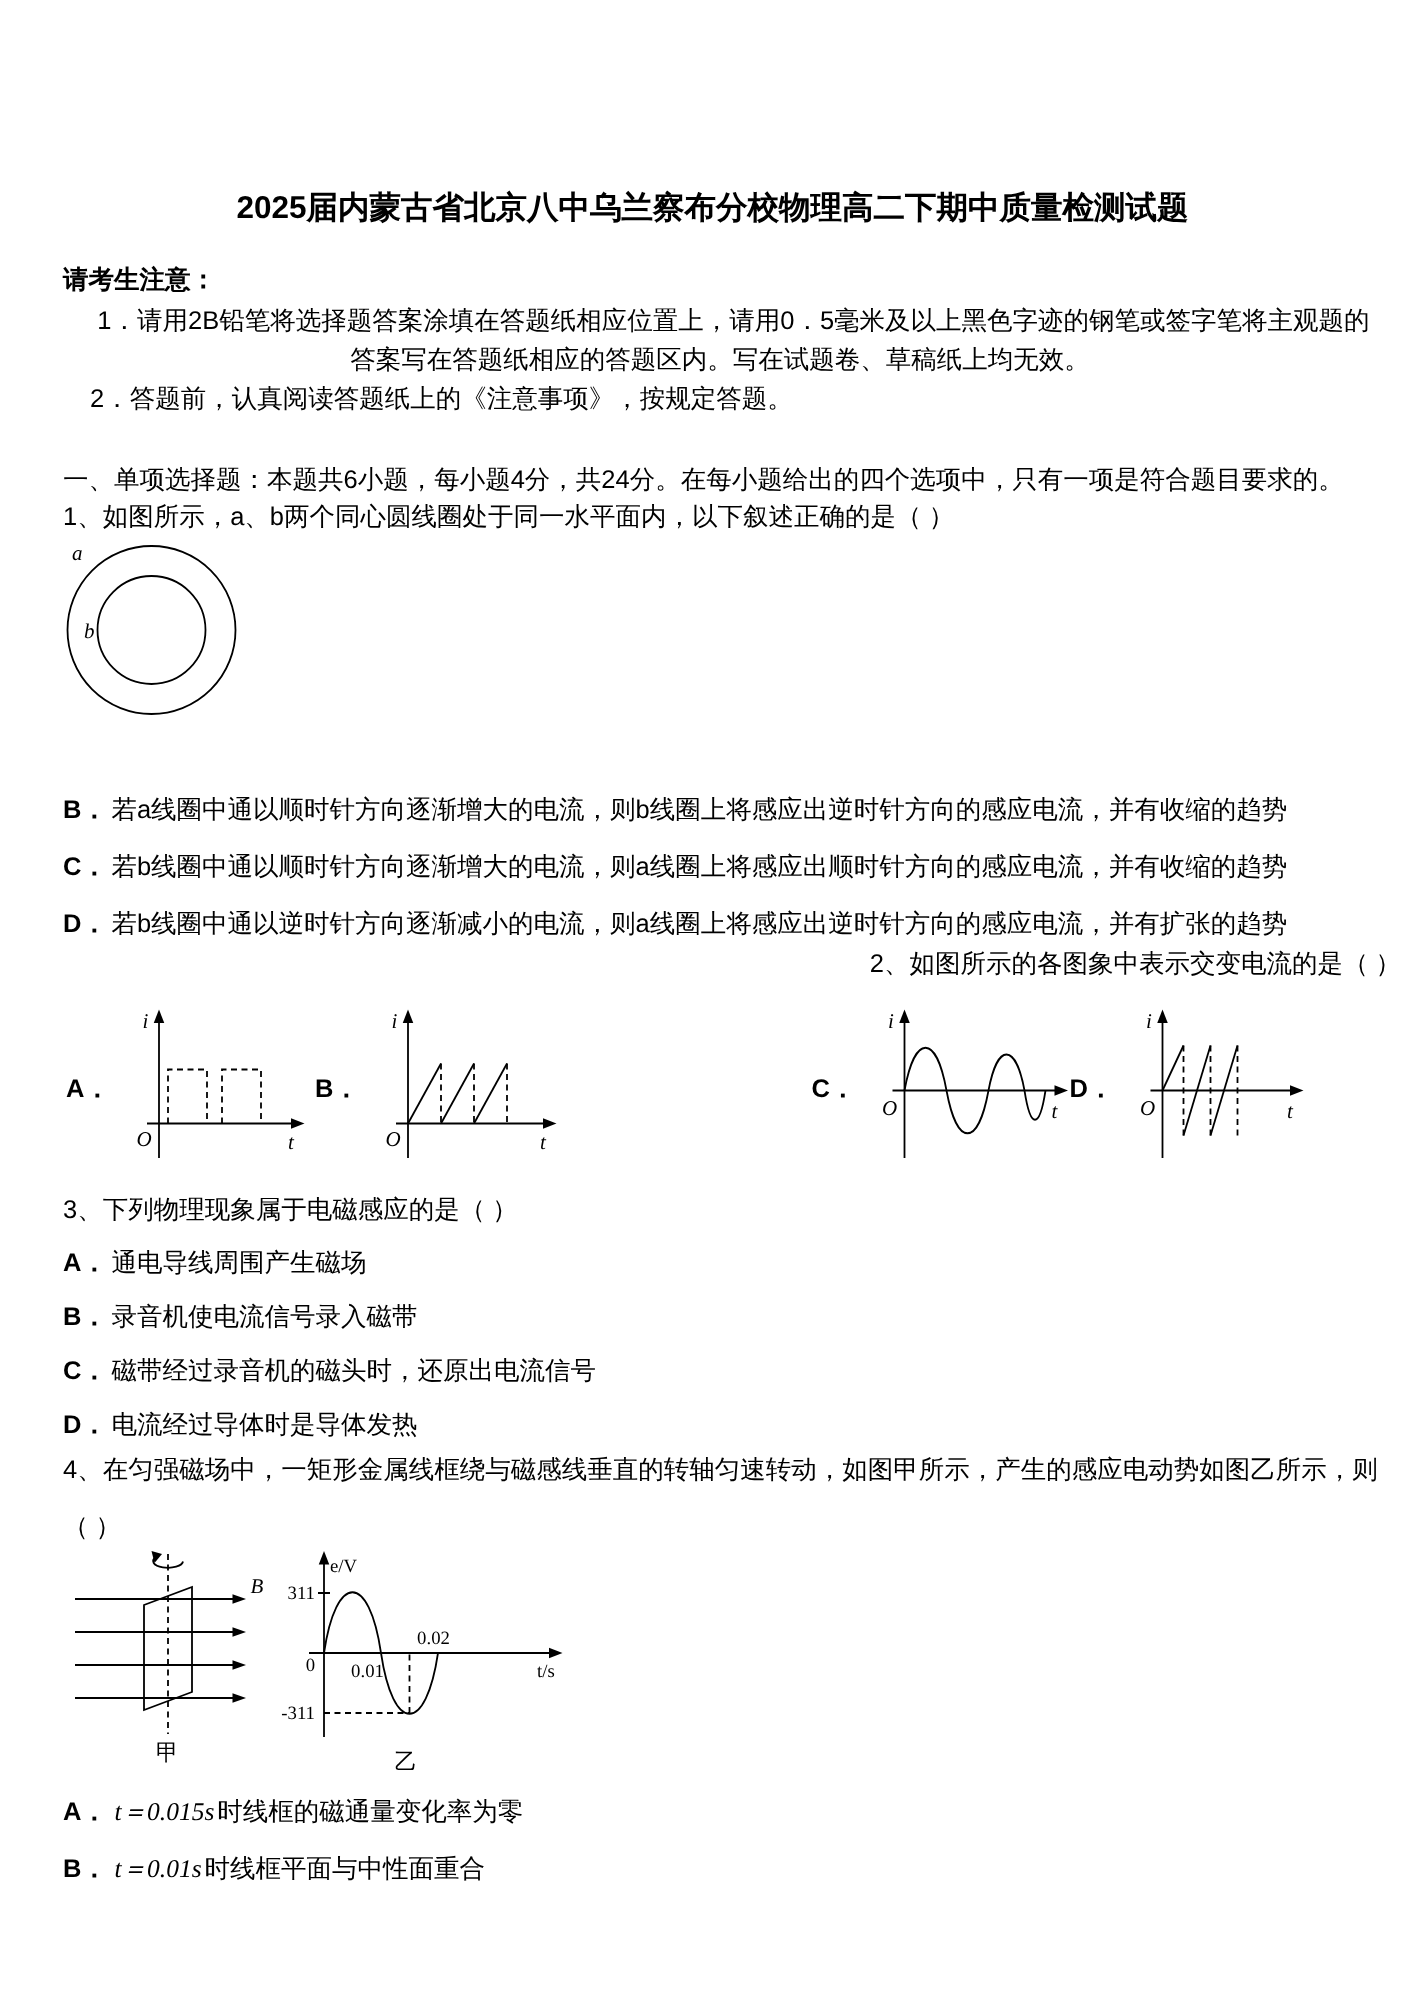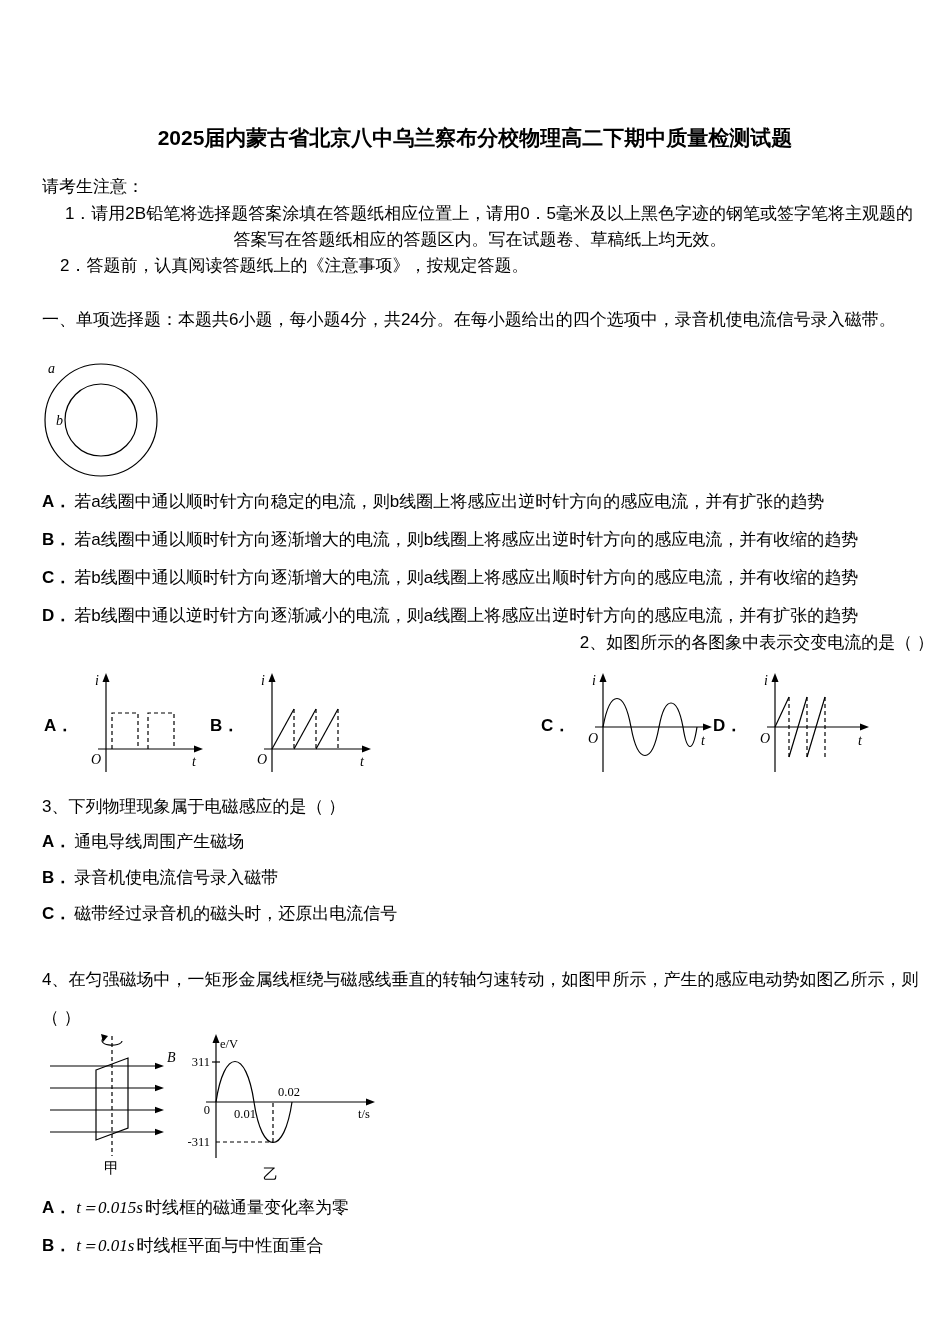--- a/index.html
+++ b/index.html
@@ -1,21 +1,21 @@
 <!DOCTYPE html>
 <html><head>
 <meta charset="utf-8">
 <style>
   html,body{margin:0;padding:0;background:#fff;}
   .page{position:relative;width:950px;height:1344px;background:#ffffff;color:#000;
         font-family:"Liberation Sans","DejaVu Sans",sans-serif;overflow:hidden;margin-top:24px;}
   .abs{position:absolute;}
   .title{top:100px;left:0;width:950px;text-align:center;font-size:21px;font-weight:700;}
   .body-text{font-size:17px;line-height:26px;}
-  .notice-header{top:150px;left:42px;font-weight:400;font-size:17px;text-align:center;}
+  .notice-header{top:150px;left:42px;font-weight:700;font-size:17px;text-align:center;}
   .notice-1{top:177px;left:42px;width:876px;text-indent:18px;text-align:center;}
   .notice-2{top:229px;left:42px;width:876px;text-indent:18px;}
   .section-header{top:283px;left:42px;width:892px;}
   .stem{font-size:17px;}
   .q1-stem{top:309px;left:42px;width:892px;}
   .q1-figure{top:331px;left:40px;}
   .option{left:42px;width:896px;font-size:17px;white-space:nowrap;}
   .opt-letter{font-weight:700;margin-right:3px;}
   .q2-stem{top:607px;left:42px;width:892px;text-align:right;}
   .graph-group{display:flex;align-items:center;gap:5px;top:645px;}
@@ -36,35 +36,33 @@
 <body>
 
 <div class="page">
 
   <div class="abs title">2025届内蒙古省北京八中乌兰察布分校物理高二下期中质量检测试题</div>
 
   <div class="abs notice-header body-text">请考生注意：</div>
   <div class="abs notice-1 body-text">1．请用2B铅笔将选择题答案涂填在答题纸相应位置上，请用0．5毫米及以上黑色字迹的钢笔或签字笔将主观题的答案写在答题纸相应的答题区内。写在试题卷、草稿纸上均无效。</div>
   <div class="abs notice-2 body-text">2．答题前，认真阅读答题纸上的《注意事项》，按规定答题。</div>
 
-  <div class="abs section-header body-text">一、单项选择题：本题共6小题，每小题4分，共24分。在每小题给出的四个选项中，录音机使电流信号录入磁带。</div>
-
+  <div class="abs section-header body-text">一、单项选择题：本题共6小题，每小题4分，共24分。在每小题给出的四个选项中，只有一项是符合题目要求的。</div>
+
+  <div class="abs q1-stem stem">1、如图所示，a、b两个同心圆线圈处于同一水平面内，以下叙述正确的是（  ）</div>
 
   <div class="abs q1-figure">
     <svg width="175" height="130" viewBox="0 0 175 130">
       <circle cx="61" cy="65" r="56"></circle>
       <circle cx="61" cy="65" r="36"></circle>
       <text class="ax" x="8" y="18">a</text>
       <text class="ax" x="16" y="70">b</text>
     </svg>
   </div>
 
-  <div class="abs option" style="top:466px">
-    <span class="opt-letter">A．</span><span>若a线圈中通以顺时针方向稳定的电流，则b线圈上将感应出逆时针方向的感应电流，并有扩张的趋势</span>
-  </div>
   <div class="abs option" style="top:504px">
     <span class="opt-letter">B．</span><span>若a线圈中通以顺时针方向逐渐增大的电流，则b线圈上将感应出逆时针方向的感应电流，并有收缩的趋势</span>
   </div>
   <div class="abs option" style="top:542px">
     <span class="opt-letter">C．</span><span>若b线圈中通以顺时针方向逐渐增大的电流，则a线圈上将感应出顺时针方向的感应电流，并有收缩的趋势</span>
   </div>
   <div class="abs option" style="top:580px">
     <span class="opt-letter">D．</span><span>若b线圈中通以逆时针方向逐渐减小的电流，则a线圈上将感应出逆时针方向的感应电流，并有扩张的趋势</span>
   </div>
 
@@ -140,20 +138,23 @@
   <div class="abs q3-stem stem">3、下列物理现象属于电磁感应的是（  ）</div>
 
   <div class="abs option" style="top:842px">
     <span class="opt-letter">B．</span><span>录音机使电流信号录入磁带</span>
   </div>
   <div class="abs option" style="top:806px">
     <span class="opt-letter">A．</span><span>通电导线周围产生磁场</span>
   </div>
   <div class="abs option" style="top:878px">
     <span class="opt-letter">C．</span><span>磁带经过录音机的磁头时，还原出电流信号</span>
+  </div>
+  <div class="abs option" style="top:914px">
+    <span class="opt-letter">D．</span><span>电流经过导体时是导体发热</span>
   </div>
 
   <div class="abs q4-stem1 stem">4、在匀强磁场中，一矩形金属线框绕与磁感线垂直的转轴匀速转动，如图甲所示，产生的感应电动势如图乙所示，则</div>
   <div class="abs q4-stem2 stem">（  ）</div>
 
   <div class="abs" style="top:1008px;left:46px">
     <svg width="140" height="146" viewBox="0 0 140 146">
       <line x1="4" y1="34" x2="110" y2="34"></line>
         <polygon class="ah" points="118,34 109,30.8 109,37.2"></polygon>
       <line x1="4" y1="56" x2="110" y2="56"></line>

